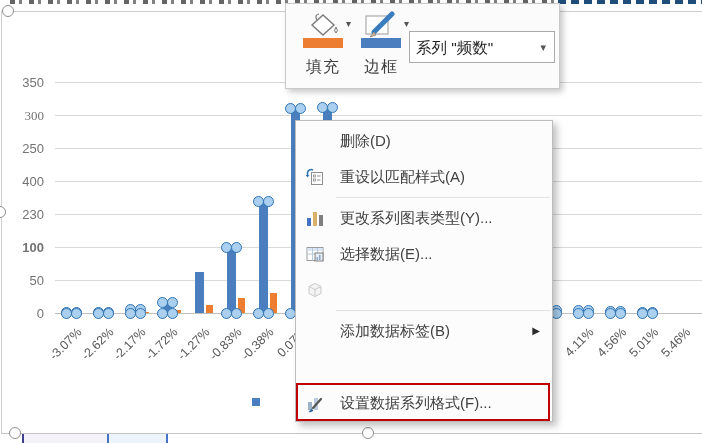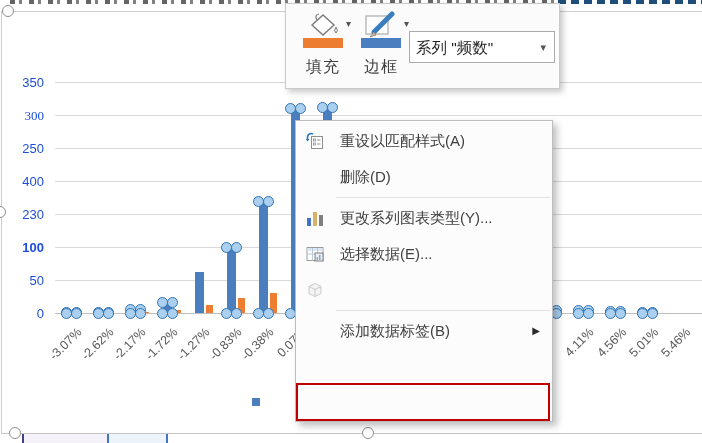--- a/index.html
+++ b/index.html
@@ -17,21 +17,21 @@
   
   .chart-border-top{position:absolute;left:2px;top:11px;width:700px;height:1px;background:#cfcfcf;}
   .chart-border-left{position:absolute;left:1px;top:11px;width:1px;height:423px;background:#cfcfcf;}
   .chart-border-bottom{position:absolute;left:2px;top:433px;width:700px;height:1px;background:#c4c4c4;}
   .obj-handle{position:absolute;width:12px;height:12px;border-radius:50%;
     background:#fff;border:1.5px solid #8f8f8f;box-sizing:border-box;z-index:3;}
   
   #chart-layer{position:absolute;left:0;top:0;width:702px;height:443px;z-index:1;}
   .gridline{position:absolute;height:1px;background:#d9d9d9;}
   .axisline{position:absolute;height:1px;background:#bfbfbf;}
-  .ytick{position:absolute;width:40px;text-align:right;font-size:13px;color:#1d4ed8;line-height:13px;}
+  .ytick{position:absolute;width:40px;text-align:right;font-size:13px;color:#737373;line-height:13px;}
   .xtick{position:absolute;font-size:12.5px;color:#595959;white-space:nowrap;
     transform-origin:100% 0;transform:rotate(-45deg);}
   .bar{position:absolute;}
   .sel-handle{position:absolute;width:11px;height:11px;border-radius:50%;
     background:#abd0ef;border:1.5px solid #2e75b6;box-sizing:border-box;}
   .legend-marker{position:absolute;left:252px;top:398px;width:8px;height:8px;z-index:1;}
   
   .mini-toolbar{position:absolute;left:285px;top:3px;width:275px;height:86px;
     background:#fbfbfb;border:1px solid #c9c9c9;box-sizing:border-box;
     box-shadow:3px 3px 6px rgba(0,0,0,.22);z-index:5;}
@@ -208,36 +208,36 @@
 
     <div class="series-combo">
       <span class="combo-text">系列 "频数"</span>
       <span class="combo-caret">▾</span>
     </div>
   </div>
 
   <div class="context-menu">
     <div id="menu-items">
         <div class="menu-item">
+          <span class="mi-icon"></span>
+          <span class="mi-label">删除(D)</span>
+        </div>
+        <div class="menu-item">
           <span class="mi-icon">
             <svg width="20" height="20" viewBox="0 0 20 20">
               <rect x="6.5" y="5.5" width="11" height="12" fill="#fff" stroke="#8f8f8f"></rect>
               <rect x="8.5" y="8" width="2" height="2" fill="none" stroke="#8f8f8f" stroke-width="0.8"></rect>
               <line x1="12" y1="9" x2="15.5" y2="9" stroke="#8f8f8f"></line>
               <rect x="8.5" y="12" width="2" height="2" fill="none" stroke="#8f8f8f" stroke-width="0.8"></rect>
               <line x1="12" y1="13" x2="15.5" y2="13" stroke="#8f8f8f"></line>
               <path d="M2.5 9 V6 A3.5 3.5 0 0 1 8 3.2" fill="none" stroke="#2e75b6" stroke-width="1.6"></path>
               <path d="M0.8 8 L2.6 10.5 L4.4 8 Z" fill="#2e75b6"></path>
             </svg>
           </span>
           <span class="mi-label">重设以匹配样式(A)</span>
-        </div>
-        <div class="menu-item">
-          <span class="mi-icon"></span>
-          <span class="mi-label">删除(D)</span>
         </div>
         <div class="menu-sep"></div>
         <div class="menu-item">
           <span class="mi-icon">
             <svg width="20" height="20" viewBox="0 0 20 20">
               <rect x="2" y="10" width="4" height="8" fill="#4472c4"></rect>
               <rect x="8" y="4" width="4" height="14" fill="#d8b268"></rect>
               <rect x="14" y="7" width="4" height="11" fill="#7f7f7f"></rect>
             </svg>
           </span>
@@ -271,20 +271,31 @@
         </div>
         <div class="menu-sep"></div>
         <div class="menu-item">
           <span class="mi-icon"></span>
           <span class="mi-label">添加数据标签(B)</span>
           <span class="mi-sub">▶</span>
         </div>
         <div class="menu-item">
           <span class="mi-icon"></span>
         </div>
+        <div class="menu-item">
+          <span class="mi-icon">
+            <svg width="20" height="20" viewBox="0 0 20 20">
+              <rect x="3" y="9" width="4" height="8" fill="#9db3cc"></rect>
+              <rect x="9" y="5" width="4" height="12" fill="#bccbdd"></rect>
+              <path d="M8 15 L16 6" stroke="#555" stroke-width="2.2" stroke-linecap="round"></path>
+              <path d="M3.5 19 l3-3.5 l2 2 q-2 2.5-5 1.5z" fill="#3a6ea5"></path>
+            </svg>
+          </span>
+          <span class="mi-label">设置数据系列格式(F)...</span>
+        </div>
       </div>
     <div class="red-box" style="border-color: rgb(192, 0, 0);"></div>
   </div>
 
   <div class="sheet-strip">
     <div class="cell-a"></div>
     <div class="cell-b"></div>
     <div class="vline-navy"></div>
     <div class="vline-blue1"></div>
     <div class="vline-blue2"></div>

